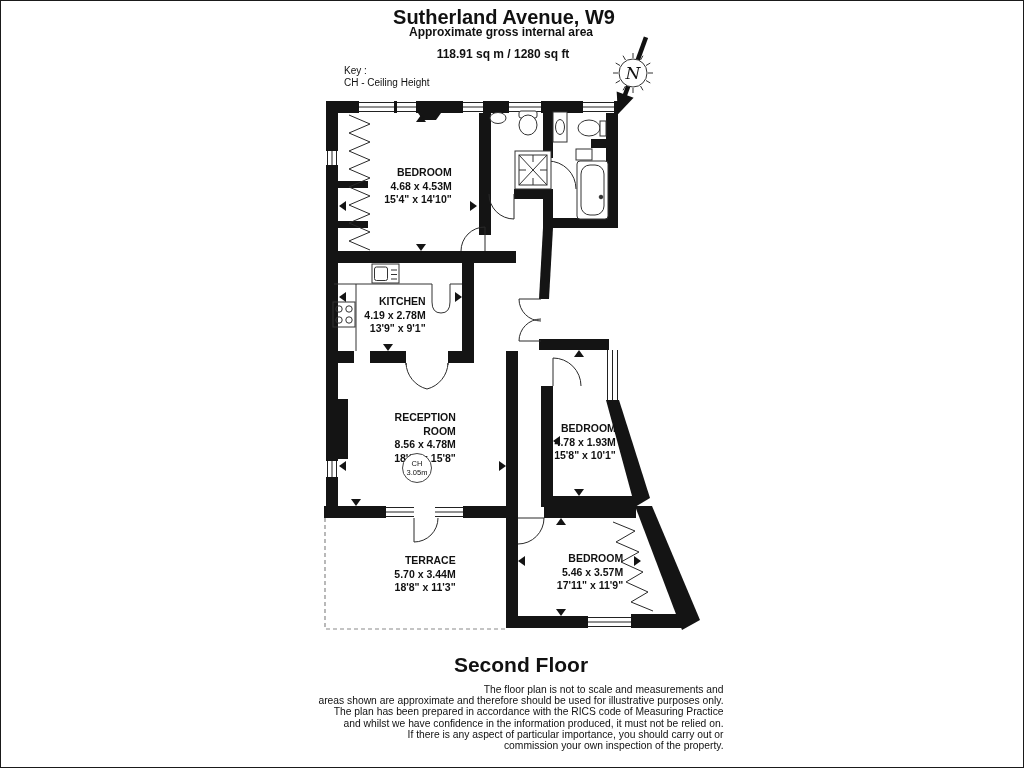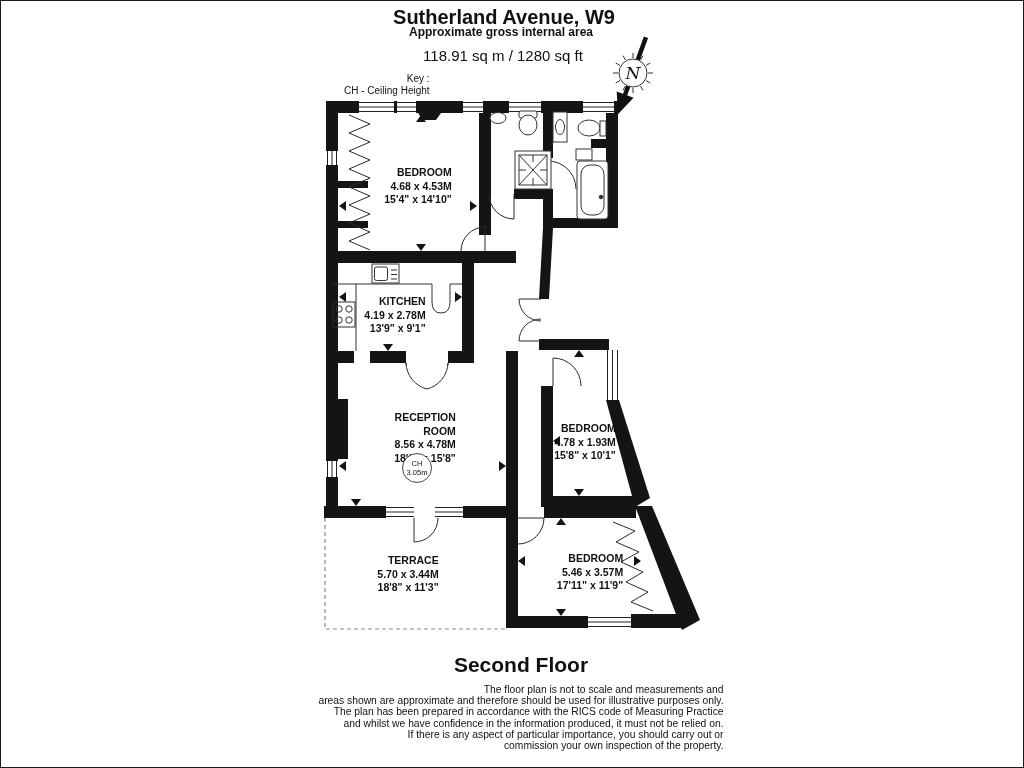--- a/index.html
+++ b/index.html
@@ -5,22 +5,22 @@
   html,body{margin:0;padding:0;background:#fff;}
   .canvas{
     position:relative;width:1024px;height:768px;background:#ffffff;
     border:1px solid #1a1a1a;box-sizing:border-box;overflow:hidden;
     font-family:"Liberation Sans", sans-serif;color:#111;
   }
   .abs{position:absolute;}
   .ctr{transform:translateX(-50%);text-align:right;white-space:nowrap;}
   .title{top:5px;left:503px;font-size:20px;font-weight:bold;letter-spacing:0px;}
   .subtitle{top:24px;left:500px;font-size:12px;font-weight:bold;}
-  .area{top:46px;left:502px;font-size:15px;font-weight:normal;}
-  .key{top:72px;left:343px;font-size:10px;line-height:12px;text-align:right;}
+  .area{top:46px;left:502px;font-size:12px;font-weight:bold;}
+  .key{top:64px;left:343px;font-size:10px;line-height:12px;text-align:left;}
   .room-label{font-weight:bold;font-size:10.5px;line-height:13.5px;}
   .ch-badge{
     left:361px;top:452px;width:28px;height:28px;border:1px solid #444;border-radius:50%;
     display:flex;flex-direction:column;align-items:center;justify-content:center;
     font-size:7.5px;line-height:9px;background:#fff;margin-left:40px;
   }
   .floor-label{top:652px;left:520px;font-size:21px;font-weight:bold;}
   .disclaimer{top:683px;left:520px;font-size:10.3px;line-height:11.2px;font-weight:normal;}
   svg.plan{position:absolute;left:0;top:0;}
 </style>
@@ -197,21 +197,21 @@
     <div>4.78 x 1.93M</div>
     <div>15'8" x 10'1"</div>
   </div>
 
   <div class="abs ctr room-label" style="left:589px;top:551px">
     <div>BEDROOM</div>
     <div>5.46 x 3.57M</div>
     <div>17'11" x 11'9"</div>
   </div>
 
-  <div class="abs ctr room-label" style="left:407px;top:553px">
+  <div class="abs ctr room-label" style="left:424px;top:553px">
     <div>TERRACE</div>
     <div>5.70 x 3.44M</div>
     <div>18'8" x 11'3"</div>
   </div>
 
   <div class="abs ch-badge">
     <div>CH</div>
     <div>3.05m</div>
   </div>
 

